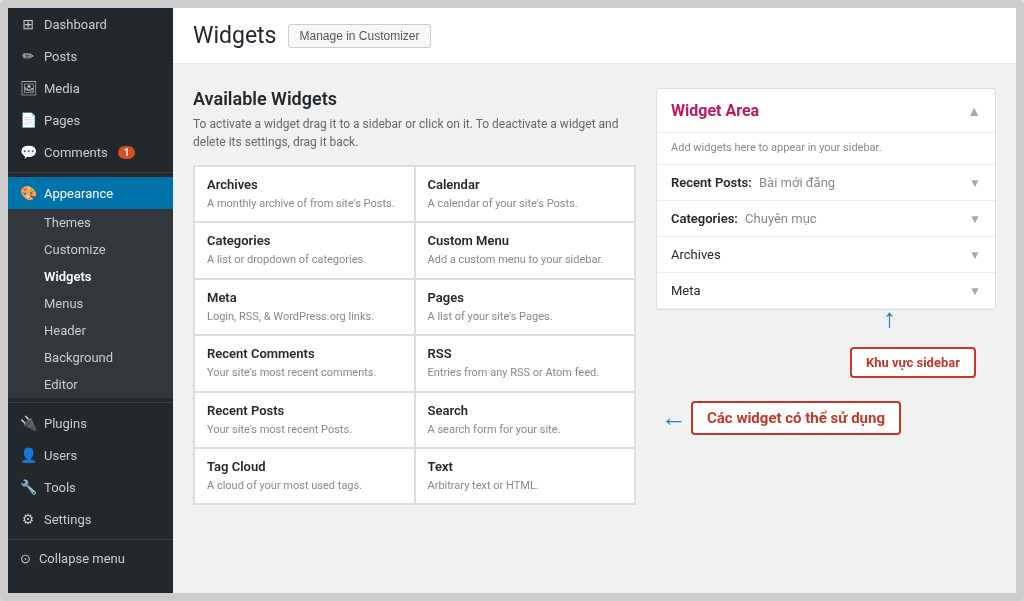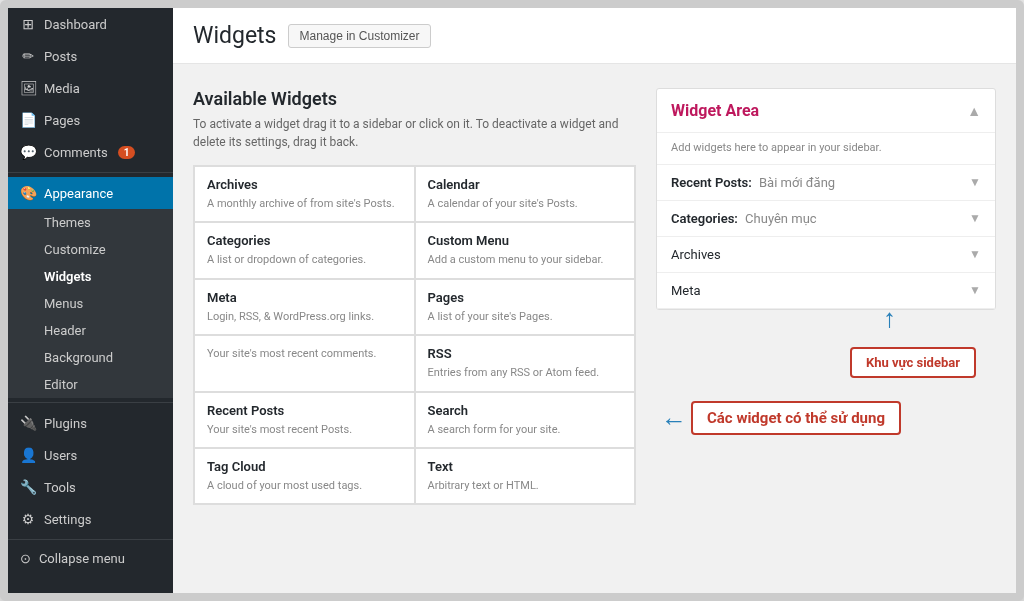--- a/index.html
+++ b/index.html
@@ -151,21 +151,21 @@
     }
     .widget-area-desc {
       padding: 8px 14px 10px;
       font-size: 11px;
       color: #888;
       border-bottom: 1px solid #eee;
     }
     .widget-area-item {
       display: flex;
       justify-content: space-between;
-      align-items: flex-start;
+      align-items: flex-end;
       padding: 10px 14px;
       border-bottom: 1px solid #eee;
       font-size: 13px;
       color: #23282d;
       cursor: pointer;
     }
     .widget-area-item .chevron { color: #aaa; font-size: 12px; }
     
     .right-panel {
       width: 340px;
@@ -282,20 +282,21 @@
           <div class="widget-card">
             <div class="widget-card-title">Meta</div>
             <div class="widget-card-desc">Login, RSS, &amp; WordPress.org links.</div>
           </div>
           <div class="widget-card">
             <div class="widget-card-title">Pages</div>
             <div class="widget-card-desc">A list of your site's Pages.</div>
           </div>
 
           <div class="widget-card">
+            <div class="widget-card-title">Recent Comments</div>
             <div class="widget-card-desc">Your site's most recent comments.</div>
           </div>
           <div class="widget-card">
             <div class="widget-card-title">RSS</div>
             <div class="widget-card-desc">Entries from any RSS or Atom feed.</div>
           </div>
 
           <div class="widget-card">
             <div class="widget-card-title">Recent Posts</div>
             <div class="widget-card-desc">Your site's most recent Posts.</div>

